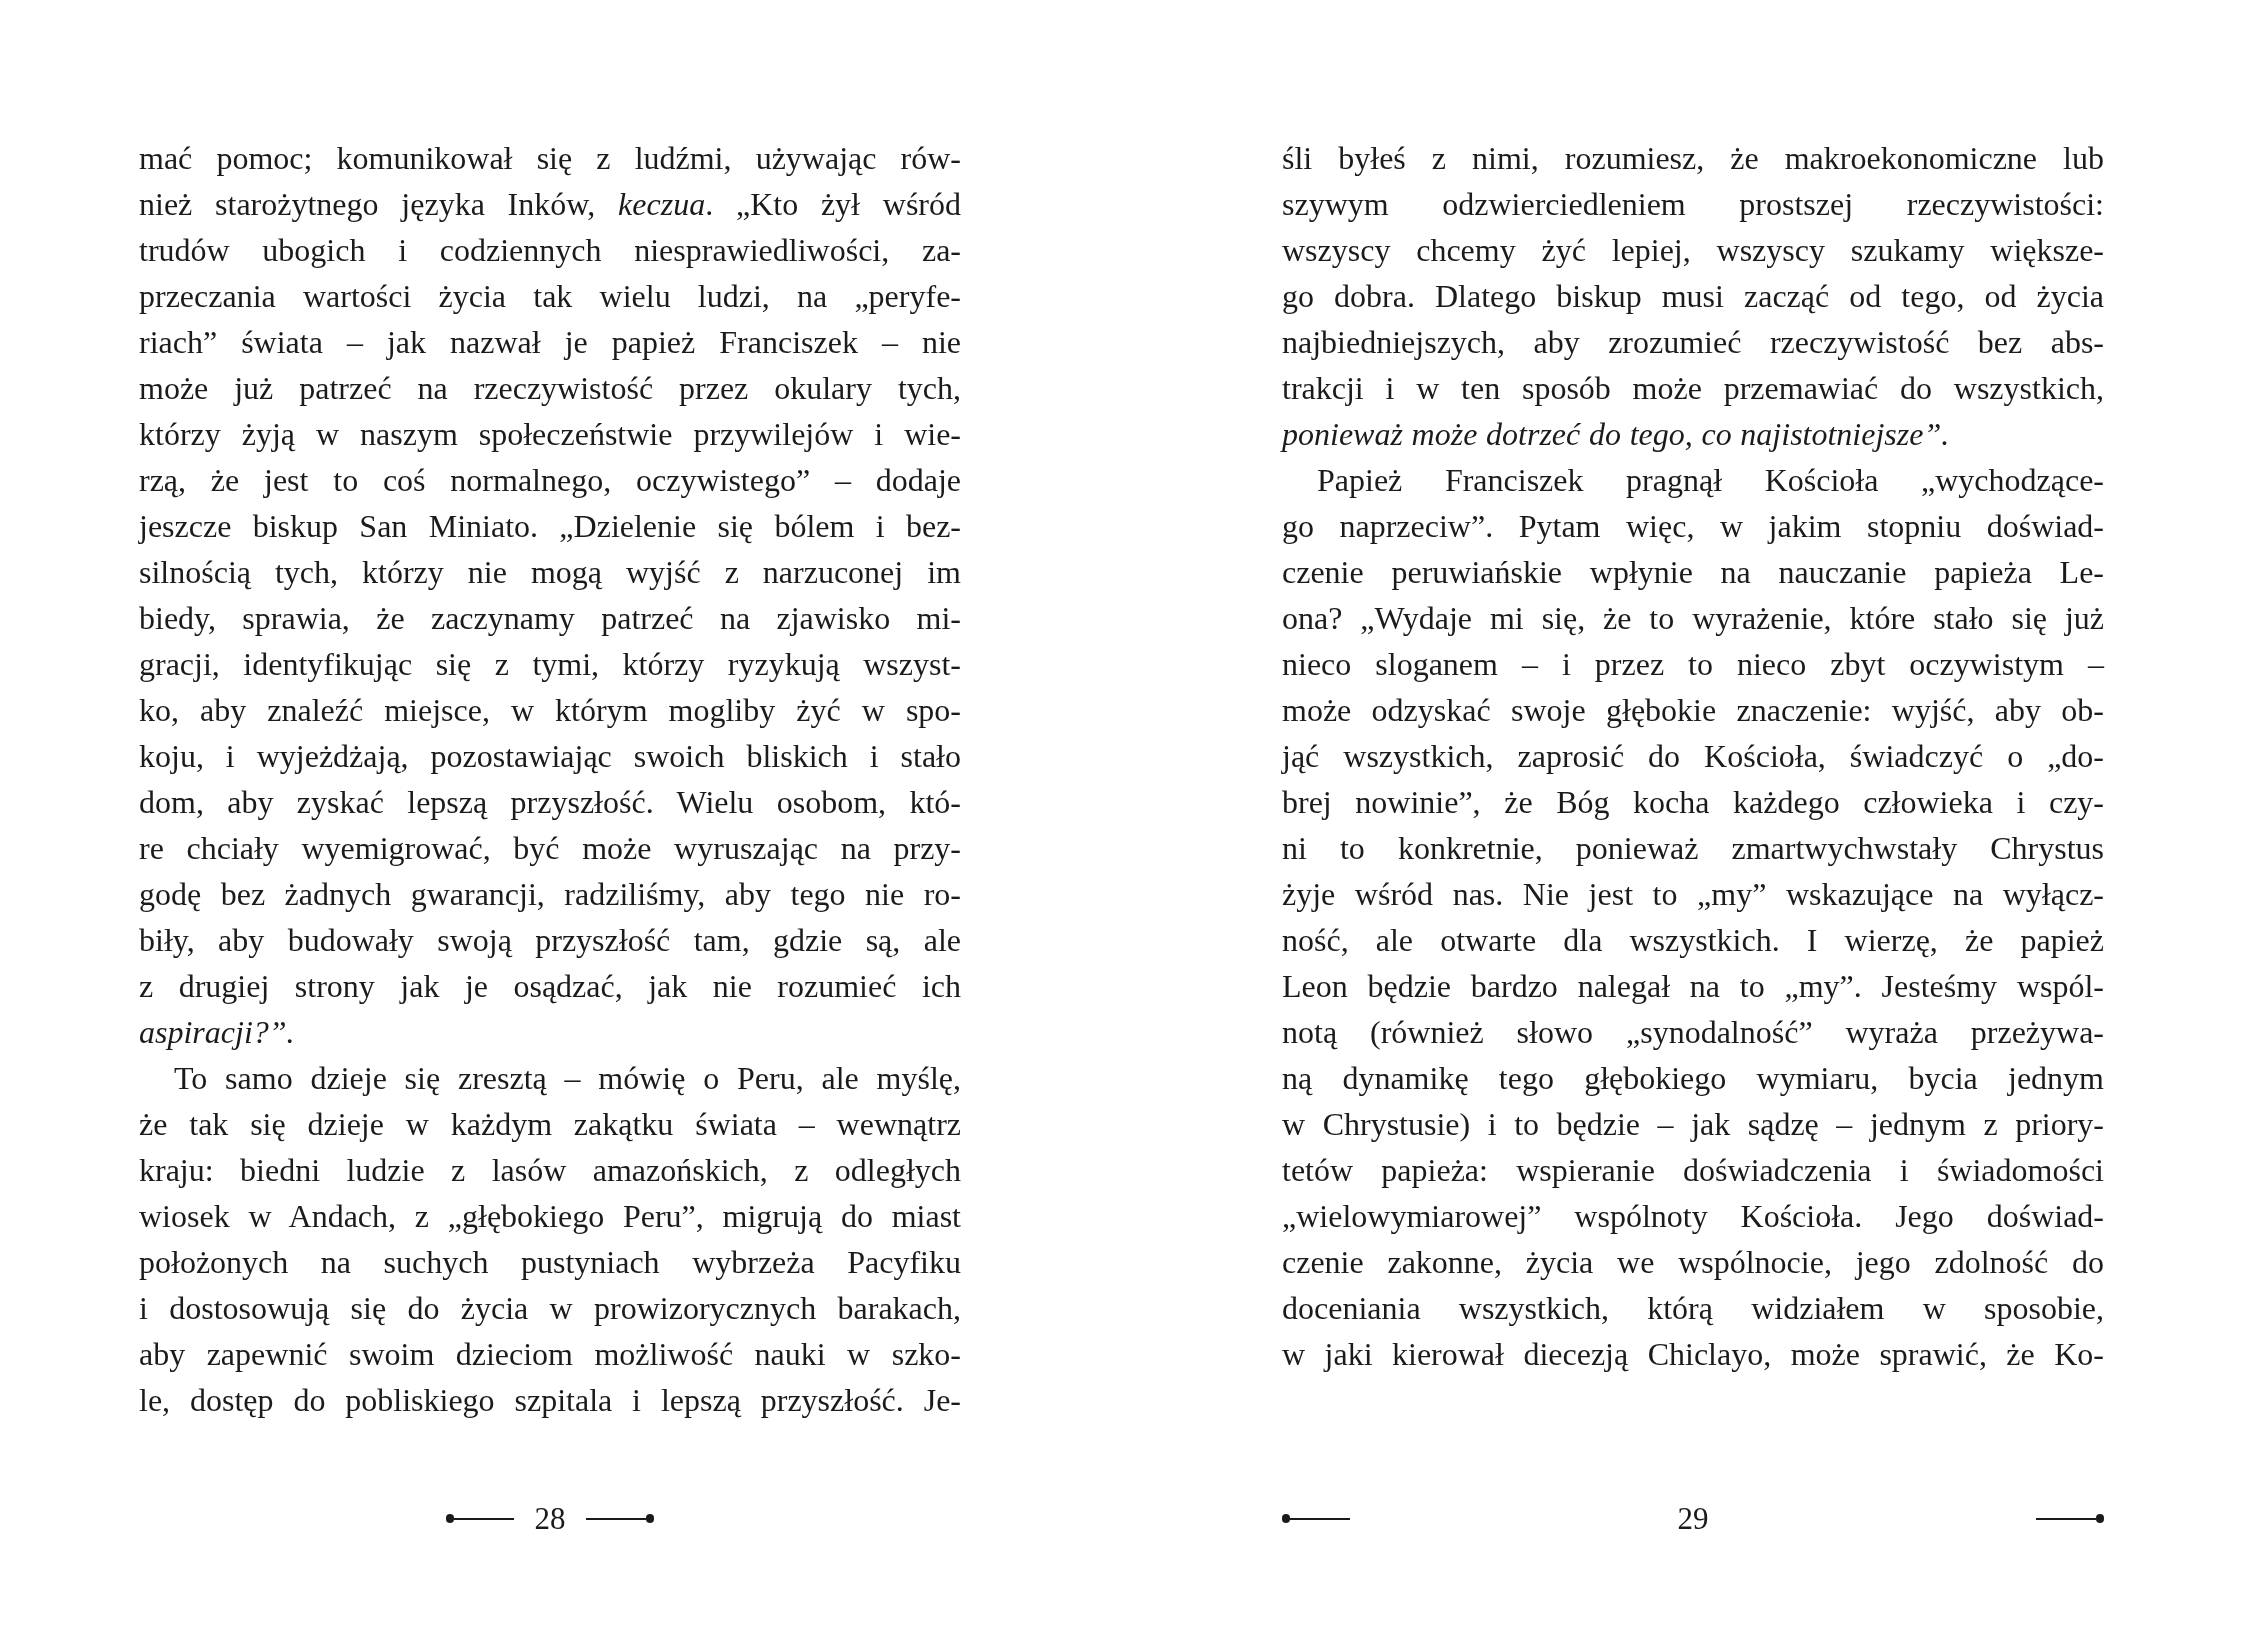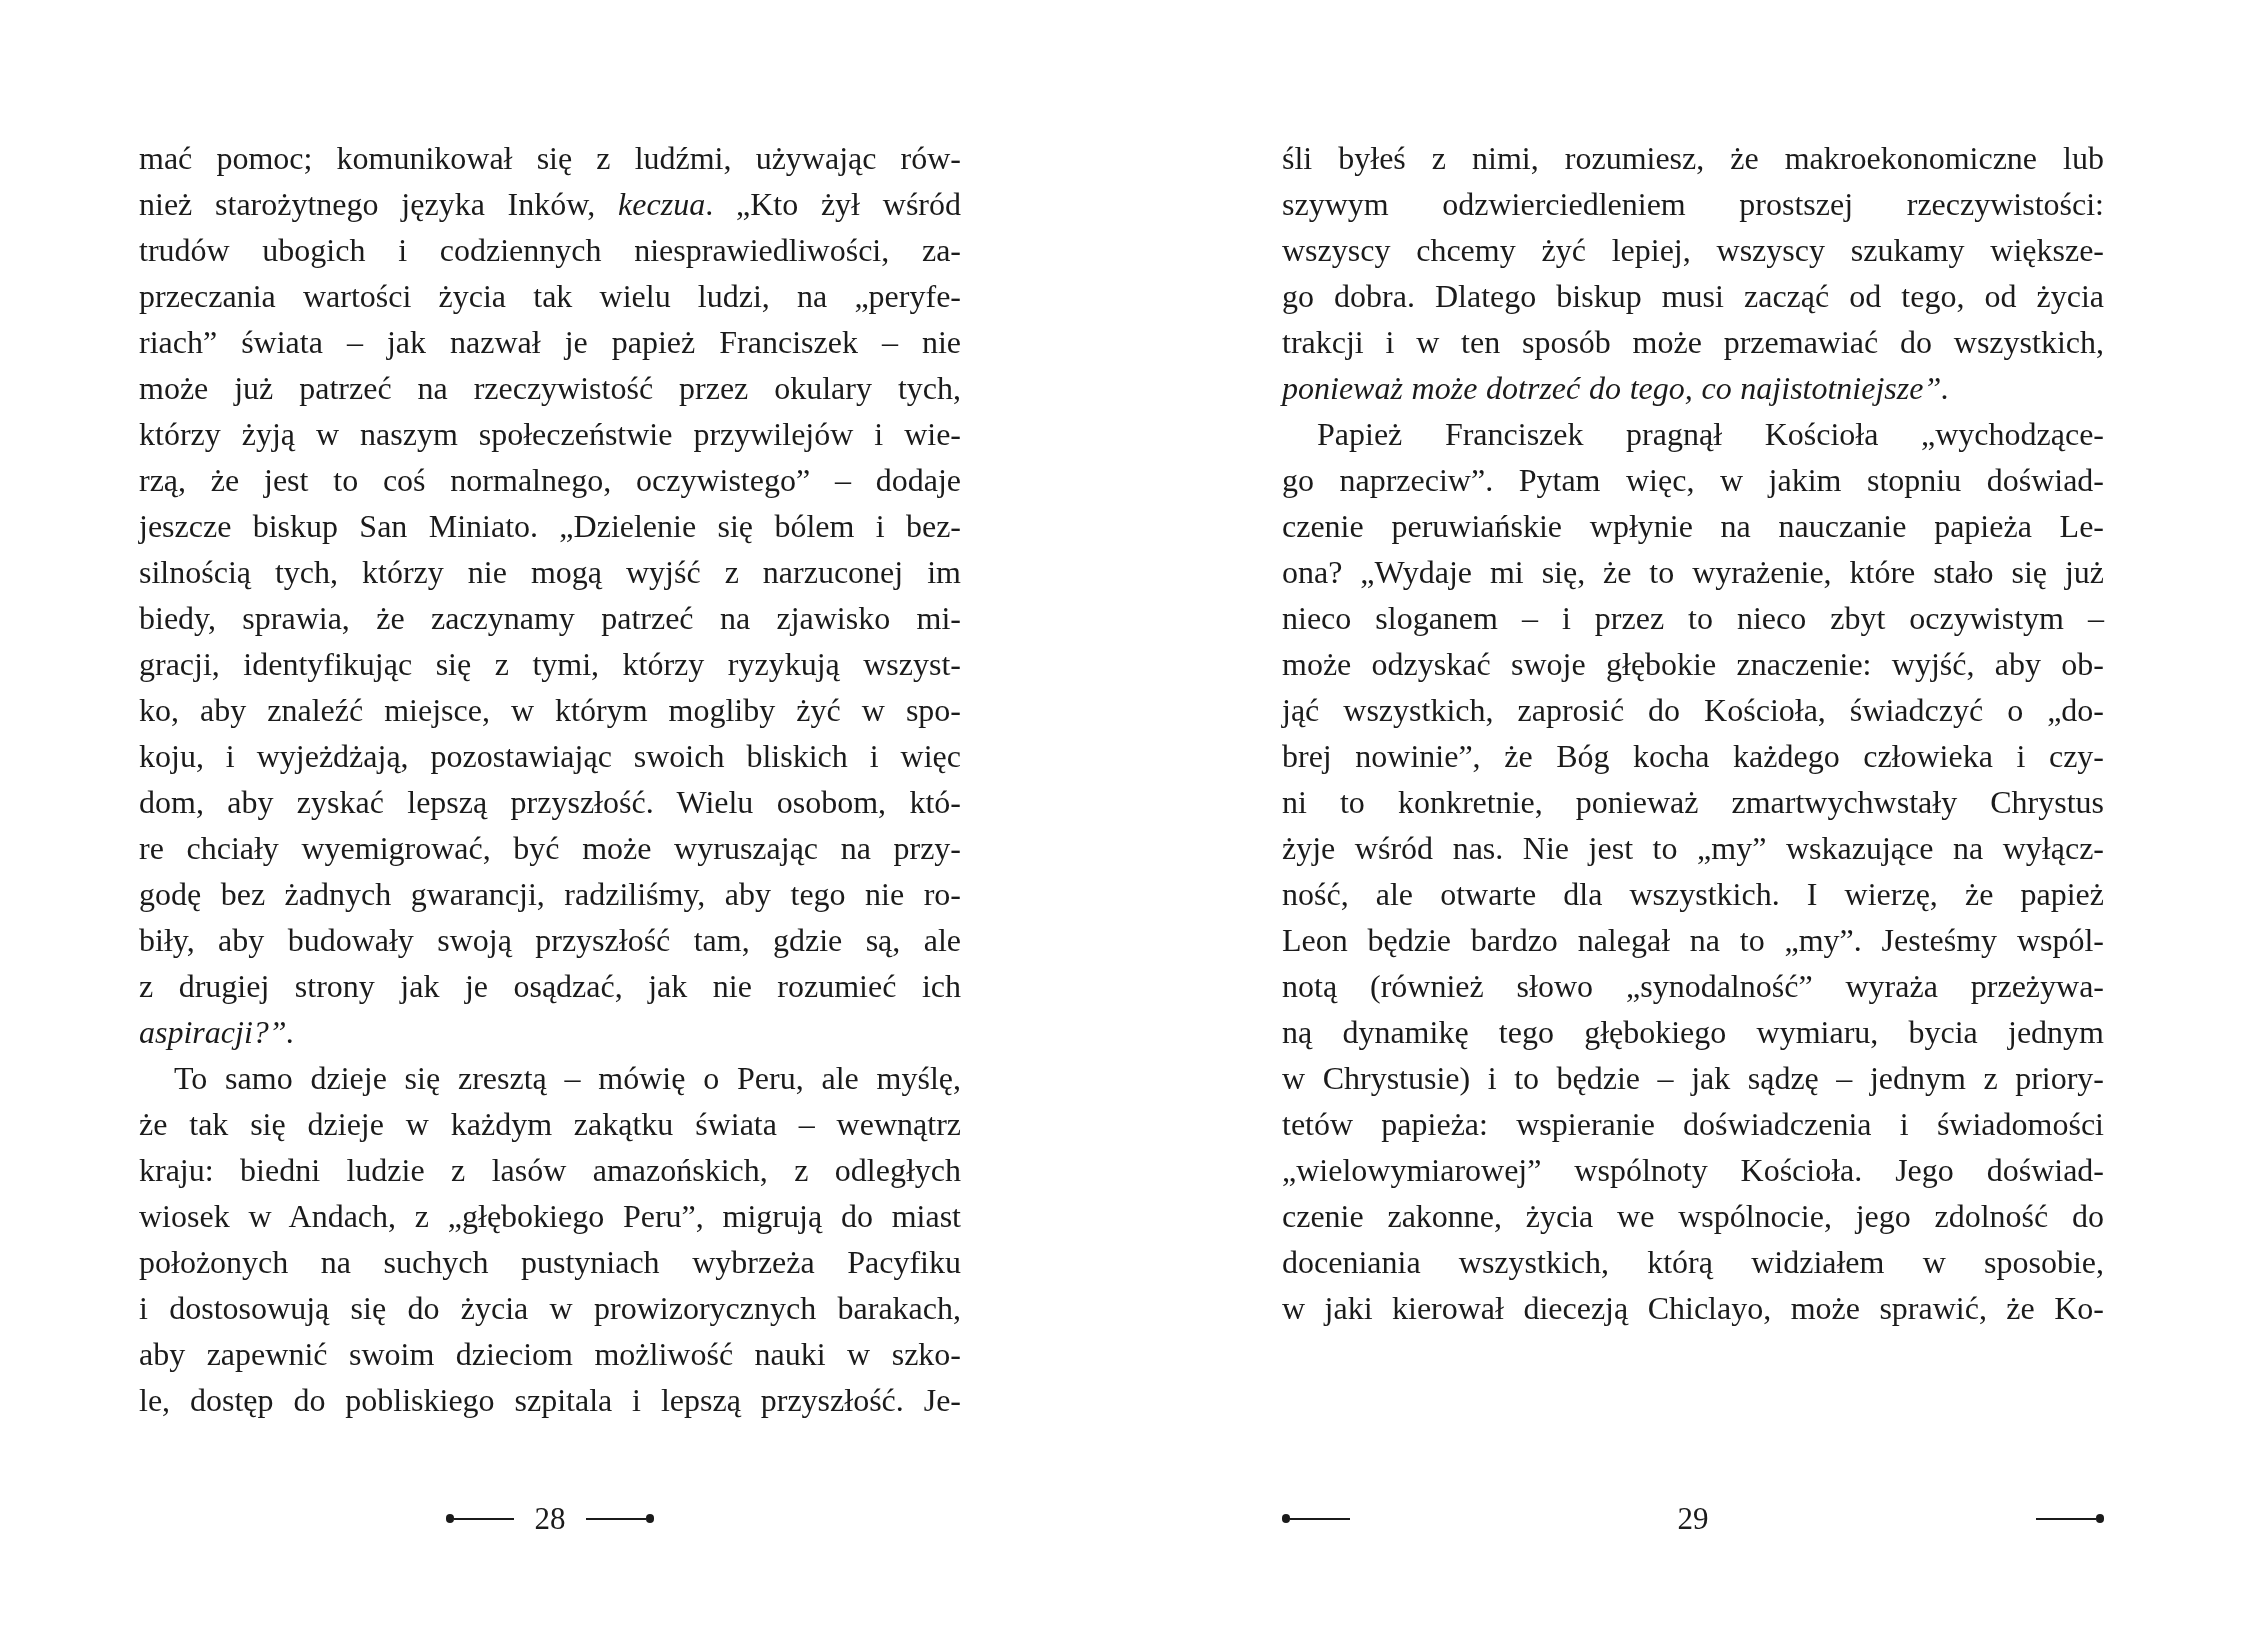--- a/index.html
+++ b/index.html
@@ -72,21 +72,21 @@
       <div class="line">przeczania wartości życia tak wielu ludzi, na „peryfe-</div>
       <div class="line">riach” świata – jak nazwał je papież Franciszek – nie</div>
       <div class="line">może już patrzeć na rzeczywistość przez okulary tych,</div>
       <div class="line">którzy żyją w naszym społeczeństwie przywilejów i wie-</div>
       <div class="line">rzą, że jest to coś normalnego, oczywistego” – dodaje</div>
       <div class="line">jeszcze biskup San Miniato. „Dzielenie się bólem i bez-</div>
       <div class="line">silnością tych, którzy nie mogą wyjść z narzuconej im</div>
       <div class="line">biedy, sprawia, że zaczynamy patrzeć na zjawisko mi-</div>
       <div class="line">gracji, identyfikując się z tymi, którzy ryzykują wszyst-</div>
       <div class="line">ko, aby znaleźć miejsce, w którym mogliby żyć w spo-</div>
-      <div class="line">koju, i wyjeżdżają, pozostawiając swoich bliskich i więc</div>
+      <div class="line">koju, i wyjeżdżają, pozostawiając swoich bliskich i stało</div>
       <div class="line">dom, aby zyskać lepszą przyszłość. Wielu osobom, któ-</div>
       <div class="line">re chciały wyemigrować, być może wyruszając na przy-</div>
       <div class="line">godę bez żadnych gwarancji, radziliśmy, aby tego nie ro-</div>
       <div class="line">biły, aby budowały swoją przyszłość tam, gdzie są, ale</div>
       <div class="line">z drugiej strony jak je osądzać, jak nie rozumieć ich</div>
       <div class="line end">aspiracji?”.</div>
       <div class="line indent">To samo dzieje się zresztą – mówię o Peru, ale myślę,</div>
       <div class="line">że tak się dzieje w każdym zakątku świata – wewnątrz</div>
       <div class="line">kraju: biedni ludzie z lasów amazońskich, z odległych</div>
       <div class="line">wiosek w Andach, z „głębokiego Peru”, migrują do miast</div>
@@ -107,20 +107,21 @@
         </span>
     </footer>
   </section>
 
   <section>
     <div class="textblock col-right">
       <div class="line">śli byłeś z nimi, rozumiesz, że makroekonomiczne lub</div>
       <div class="line">szywym odzwierciedleniem prostszej rzeczywistości:</div>
       <div class="line">wszyscy chcemy żyć lepiej, wszyscy szukamy większe-</div>
       <div class="line">go dobra. Dlatego biskup musi zacząć od tego, od życia</div>
+      <div class="line">najbiedniejszych, aby zrozumieć rzeczywistość bez abs-</div>
       <div class="line">trakcji i w ten sposób może przemawiać do wszystkich,</div>
       <div class="line end">ponieważ może dotrzeć do tego, co najistotniejsze”.</div>
       <div class="line indent">Papież Franciszek pragnął Kościoła „wychodzące-</div>
       <div class="line">go naprzeciw”. Pytam więc, w jakim stopniu doświad-</div>
       <div class="line">czenie peruwiańskie wpłynie na nauczanie papieża Le-</div>
       <div class="line">ona? „Wydaje mi się, że to wyrażenie, które stało się już</div>
       <div class="line">nieco sloganem – i przez to nieco zbyt oczywistym –</div>
       <div class="line">może odzyskać swoje głębokie znaczenie: wyjść, aby ob-</div>
       <div class="line">jąć wszystkich, zaprosić do Kościoła, świadczyć o „do-</div>
       <div class="line">brej nowinie”, że Bóg kocha każdego człowieka i czy-</div>

